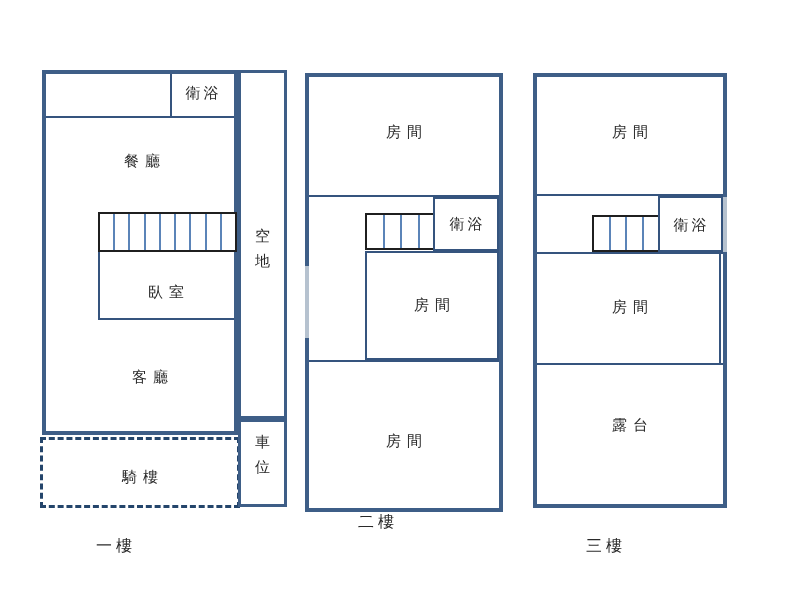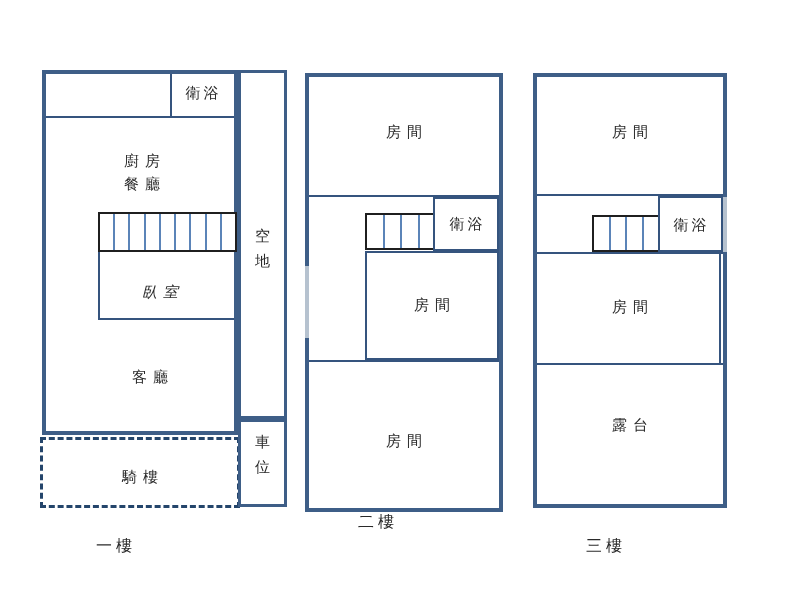--- a/index.html
+++ b/index.html
@@ -41,39 +41,38 @@
 <div id="stage">
 
   <div>
     <div class="rect wall4" style="left:42px;top:70px;width:196px;height:365px;"></div>
 
     <div class="hline" style="left:46px;top:116px;width:188px;height:2px;"></div>
     <div class="vline" style="left:170px;top:74px;width:2px;height:44px;"></div>
     <div class="lbl lbl-sm" style="left:170px;top:84px;width:64px;">衛浴</div>
 
     <div class="lbl lbl-2line" style="left:82px;top:150px;width:120px;">
-      <span style="display:block;">廚房</span>
       <span style="display:block;">餐廳</span>
     </div>
 
     <div class="stair" style="left:98px;top:212px;width:139px;height:40px;">
         <div></div>
         <div></div>
         <div></div>
         <div></div>
         <div></div>
         <div></div>
         <div></div>
         <div></div>
         <div></div>
       </div>
 
     <div class="vline" style="left:98px;top:252px;width:2px;height:66px;"></div>
     <div class="hline" style="left:98px;top:318px;width:136px;height:2px;"></div>
-    <div class="lbl" style="left:92px;top:283px;width:136px;font-style:italic;">臥室</div>
+    <div class="lbl" style="left:98px;top:283px;width:136px;">臥室</div>
 
     <div class="lbl" style="left:46px;top:368px;width:188px;padding-left:26px;">客廳</div>
 
     <div class="rect dashed" style="left:40px;top:437px;width:200px;height:71px;"></div>
     <div class="lbl" style="left:40px;top:468px;width:200px;">騎樓</div>
 
     <div class="rect wall3" style="left:238px;top:70px;width:49px;height:349px;"></div>
     <div class="vlbl" style="left:238px;top:224px;width:49px;">
       <span style="display:block;">空</span>
       <span style="display:block;">地</span>

